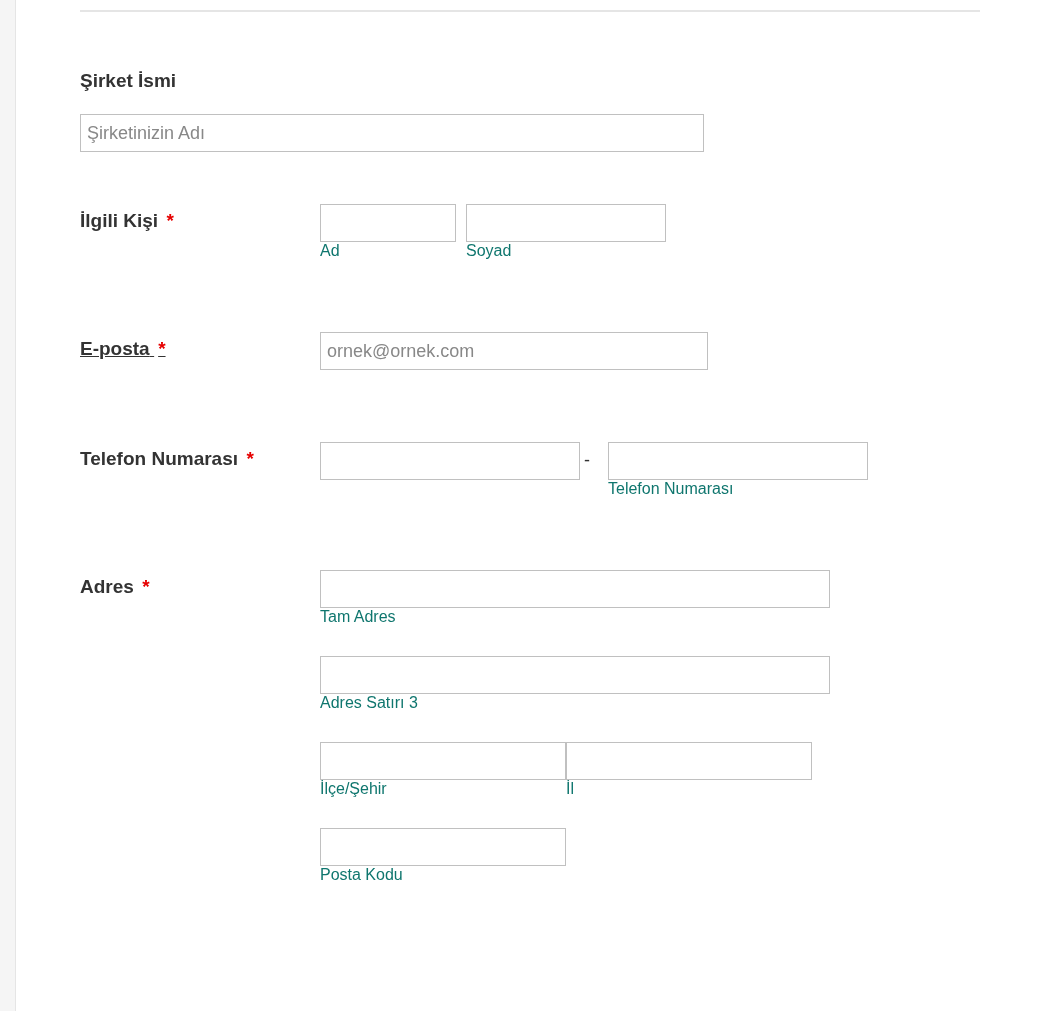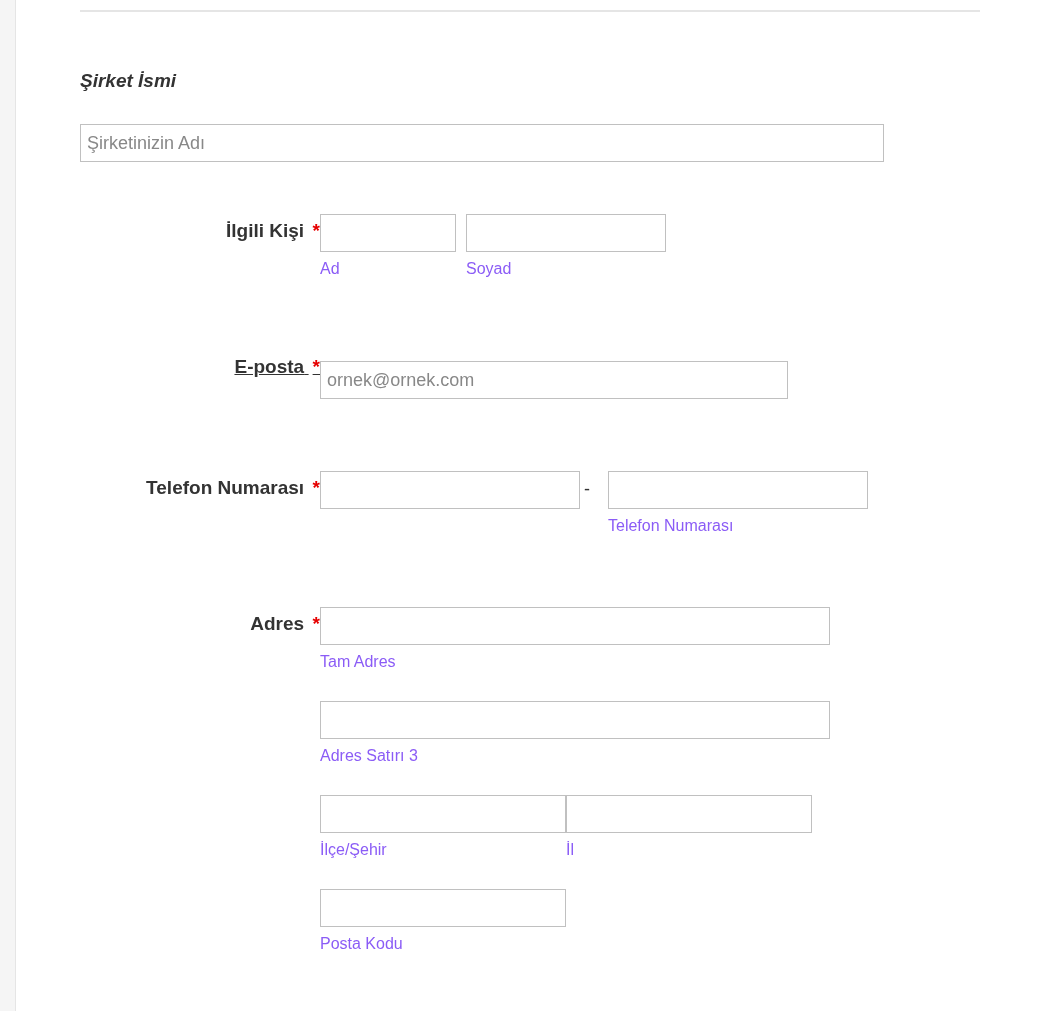--- a/index.html
+++ b/index.html
@@ -38,33 +38,31 @@
   .form-row {
     margin-top: 52px;
   }
   .form-row-first {
     margin-top: 58px;
   }
   .label-top {
     font-size: 19px;
     font-weight: bold;
     color: #333333;
-    margin-bottom: 32px;
+    margin-bottom: 22px;
     display: block;
-    font-style: italic;
   }
   .two-col {
     display: flex;
     align-items: flex-start;
   }
   .left-col {
     width: 240px;
     flex-shrink: 0;
     padding-top: 6px;
-    text-align: right;
   }
   .right-col {
     flex: 1;
   }
   .field-label {
     font-size: 19px;
     font-weight: bold;
     color: #333333;
   }
   .required {
@@ -81,36 +79,34 @@
     color: #555555;
     padding: 0 6px;
     outline: none;
     font-family: Arial, Helvetica, sans-serif;
   }
   input[type="text"]::placeholder {
     color: #888888;
   }
   .sublabel {
     font-size: 16px;
-    color: #8b5cf6;
-    margin-top: 8px;
+    color: #0f766e;
     display: block;
   }
   .input-full {
-    width: 804px;
+    width: 624px;
   }
   .input-name-first {
     width: 136px;
   }
   .input-name-last {
     width: 200px;
   }
   .input-email {
-    width: 468px;
-    margin-top: 11px;
+    width: 388px;
   }
   .input-phone-area {
     width: 260px;
   }
   .input-phone-num {
     width: 260px;
   }
   .input-addr-line {
     width: 510px;
   }

